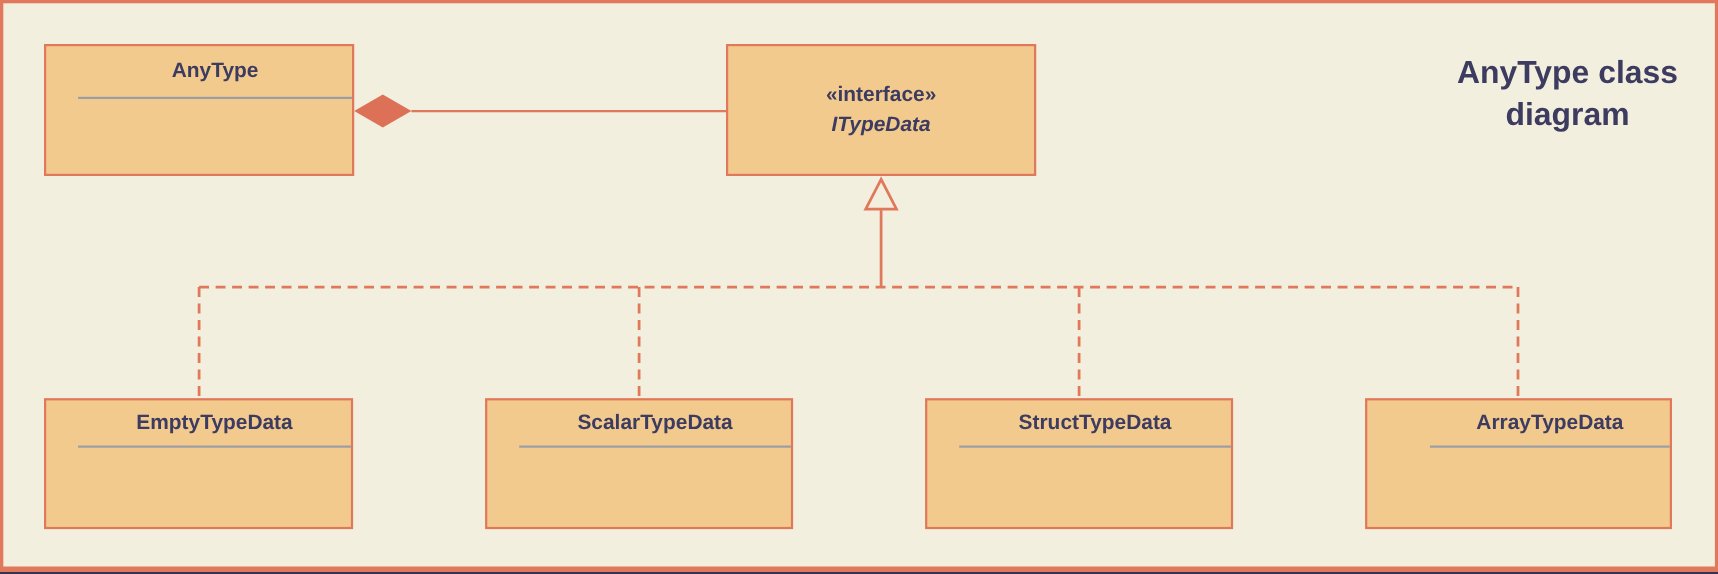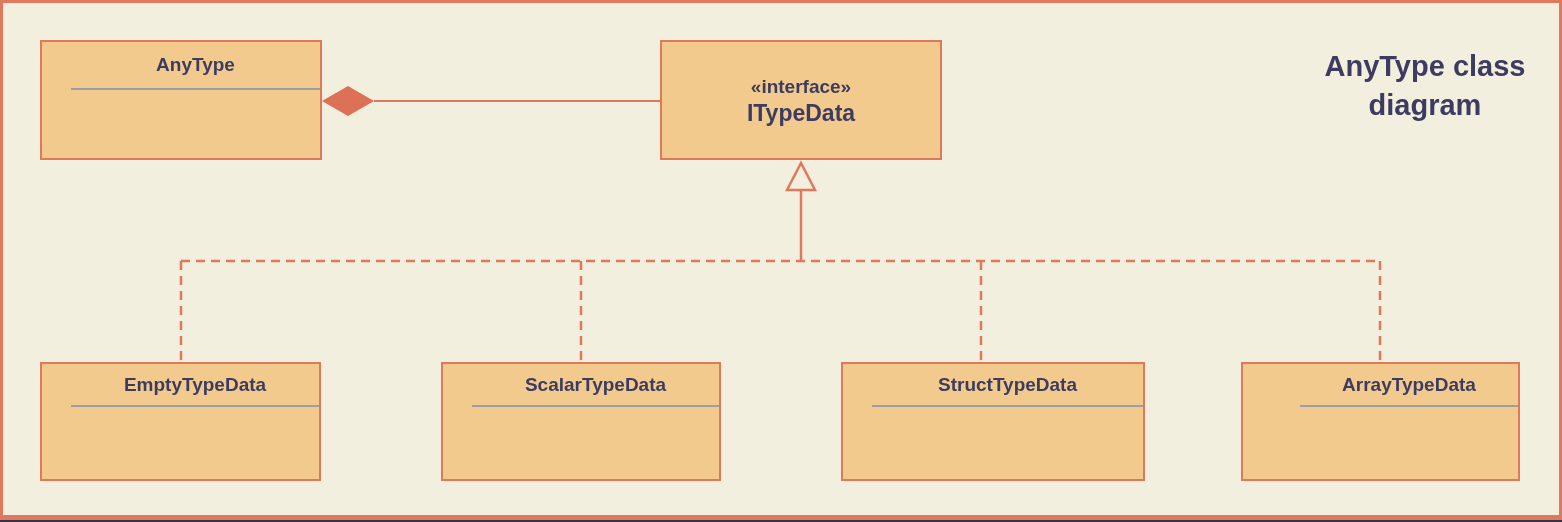--- a/index.html
+++ b/index.html
@@ -58,23 +58,24 @@
     align-items: center;
     justify-content: center;
     text-align: center;
   }
   .stereotype {
     font-size: 19px;
     font-weight: bold;
     line-height: 27px;
   }
   .iface-name {
-    font-size: 23px;
+    font-size: 19px;
     font-weight: bold;
     line-height: 27px;
+    font-style: italic;
   }
 
   .diagram-title {
     position: absolute;
     left: 1285px;
     top: 47px;
     width: 280px;
     text-align: center;
     color: #3d3c60;
     font-size: 29px;
@@ -114,21 +115,21 @@
       <span>EmptyTypeData</span>
     </div>
   </div>
 
   <div class="uml-box class-bottom" style="left:441px; top:362px; width:280px; height:119px;">
     <div class="uml-header">
       <span>ScalarTypeData</span>
     </div>
   </div>
 
-  <div class="uml-box class-bottom" style="left:841px; top:362px; width:304px; height:119px;">
+  <div class="uml-box class-bottom" style="left:841px; top:362px; width:280px; height:119px;">
     <div class="uml-header">
       <span>StructTypeData</span>
     </div>
   </div>
 
   <div class="uml-box class-bottom" style="left:1241px; top:362px; width:279px; height:119px;padding-left:28px;">
     <div class="uml-header">
       <span>ArrayTypeData</span>
     </div>
   </div>

